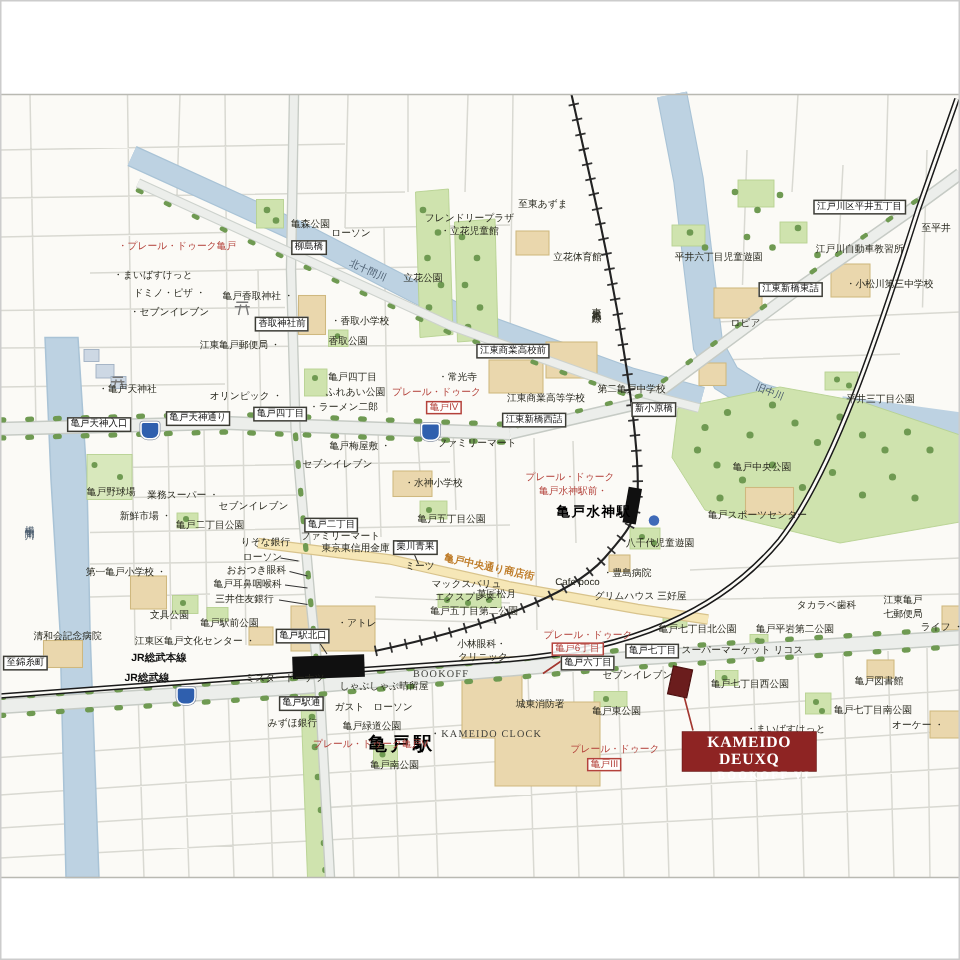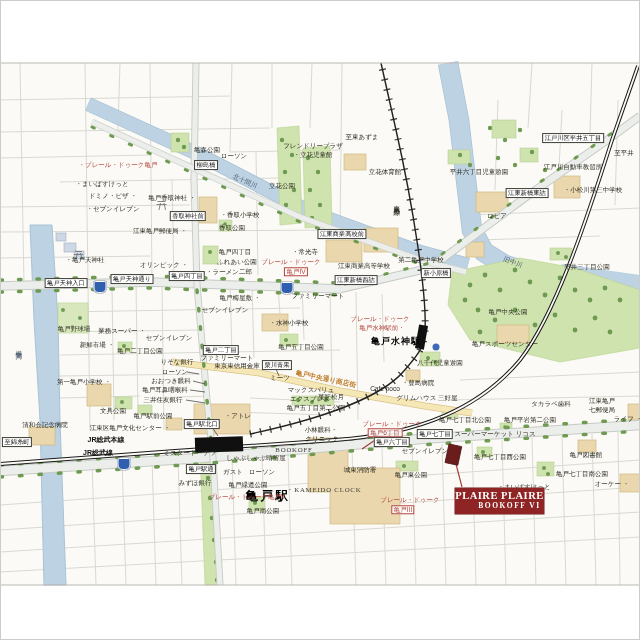--- a/index.html
+++ b/index.html
@@ -364,17 +364,17 @@
       <span class="lb" style="left: 628px; top: 419px;">ライフ ・</span>
       <span class="lb" style="left: 586px; top: 455px;">亀戸図書館</span>
       <span class="lb" style="left: 582px; top: 474px;">亀戸七丁目南公園</span>
       <span class="lb" style="left: 612px; top: 484px;">オーケー ・</span>
       <div class="shield" style="left: 100px; top: 287px; background: rgb(47, 95, 174);"></div>
       <div class="shield" style="left: 287px; top: 288px; background: rgb(47, 95, 174);"></div>
       <div class="shield" style="left: 124px; top: 464px; background: rgb(47, 95, 174);"></div>
     </div>
 
 <div id="badge" style="background: rgb(142, 36, 35);">
-  <div class="l1">PLAIRE PLAIRE</div>
+  <div class="l1">KAMEIDO DEUXQ</div>
   <div class="l2">BOOKOFF VI</div>
 </div>
 
 </div>
 
 </body></html>

